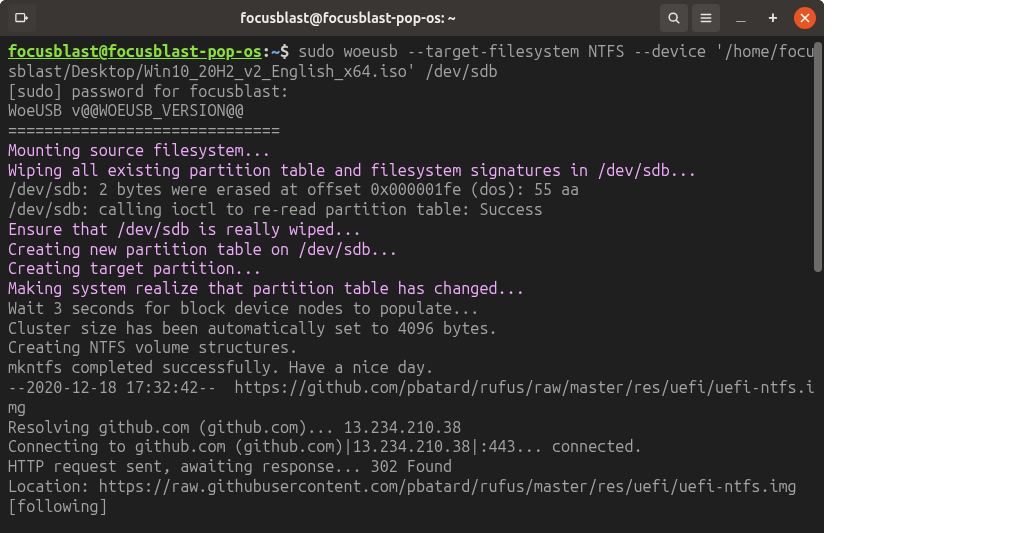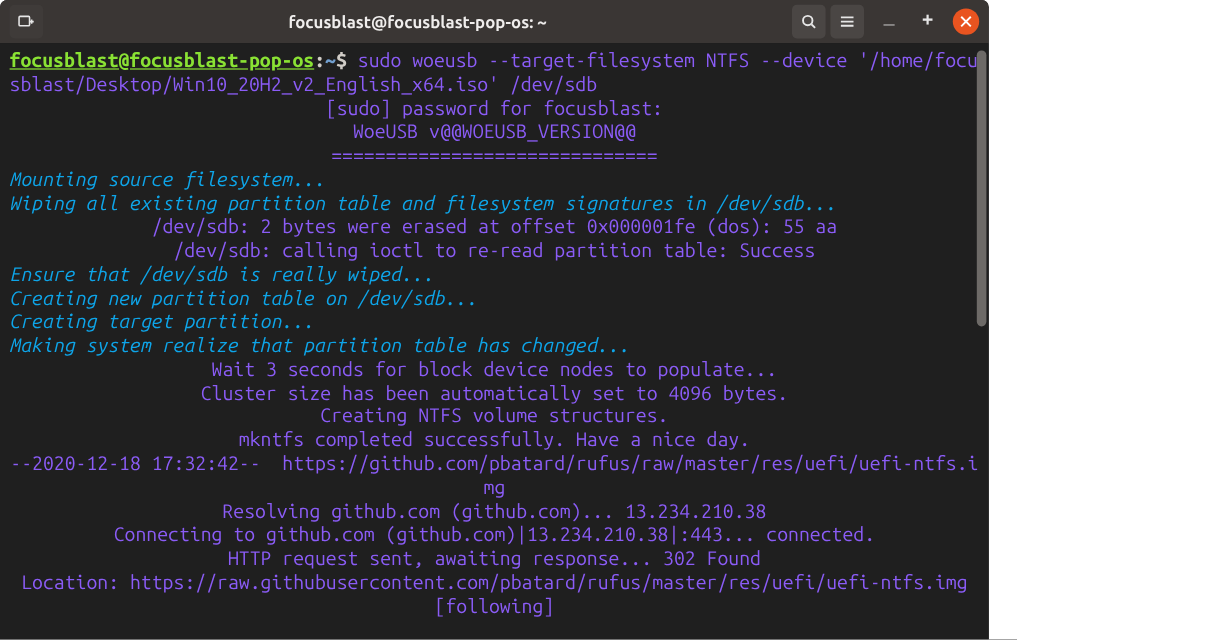--- a/index.html
+++ b/index.html
@@ -76,22 +76,22 @@
     color: #d1cdc7;
     white-space: pre-wrap;
     word-break: break-all;
     position: relative;
     overflow: hidden;
   }
   .prompt-user { color: #8ae234; font-weight: bold; text-decoration: underline; }
   .prompt-colon { color: #d1cdc7; font-weight: bold; }
   .prompt-path { color: #729fcf; font-weight: bold; }
   .prompt-dollar { color: #d1cdc7; font-weight: bold; }
-  .g { color: #0ea5e9; font-style: italic; } 
-  .w { color: #8b5cf6; text-align: center; } 
+  .g { color: #f0abfc; } 
+  .w { color: #a3a3a3; } 
   .scrollbar {
     position: absolute;
     right: 2px;
     top: 42px;
     width: 8px;
     height: 230px;
     background: #6d6a67;
     border-radius: 4px;
   }
   .line { display: block; }

